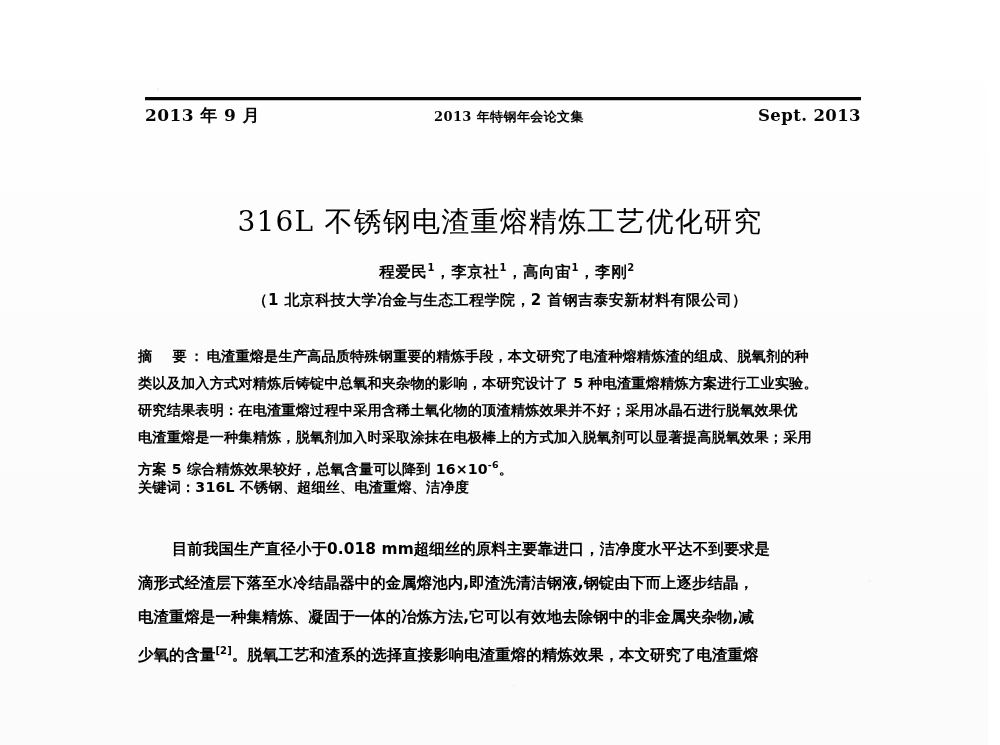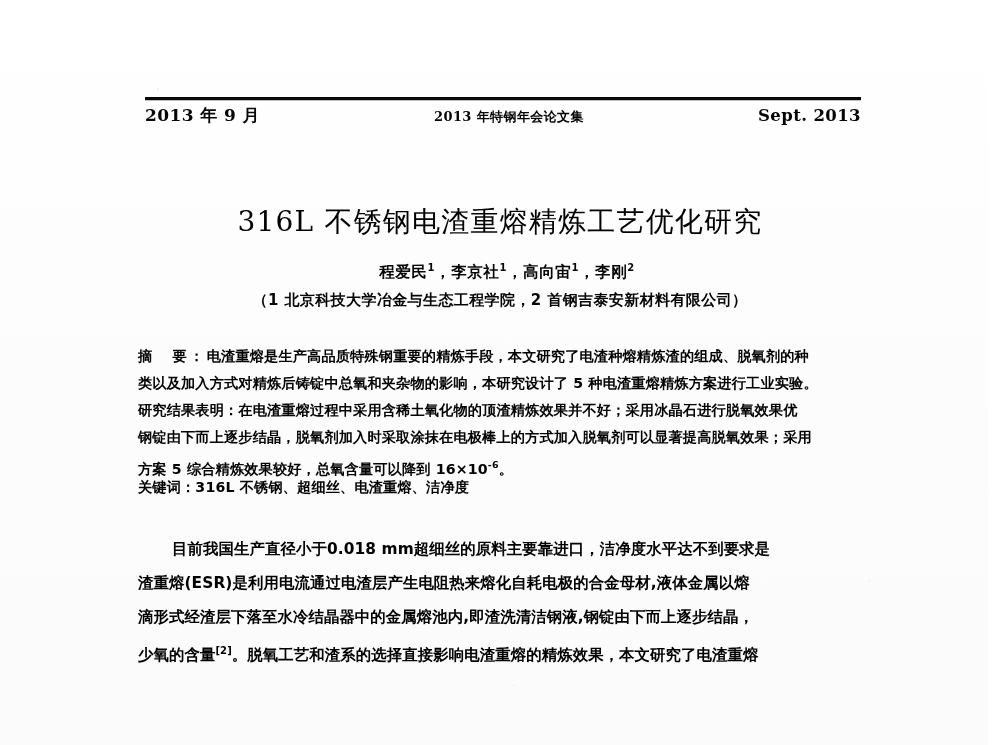--- a/index.html
+++ b/index.html
@@ -198,33 +198,33 @@
     </div>
 
     <div id="affiliation">（1 北京科技大学冶金与生态工程学院，2 首钢吉泰安新材料有限公司）</div>
 
     <div id="abstract-block">
       <div class="abs-line">
         <span class="abs-label">摘　要：</span><span>电渣重熔是生产高品质特殊钢重要的精炼手段，本文研究了电渣种熔精炼渣的组成、脱氧剂的种</span>
       </div>
       <div class="abs-line">类以及加入方式对精炼后铸锭中总氧和夹杂物的影响，本研究设计了 5 种电渣重熔精炼方案进行工业实验。</div>
       <div class="abs-line">研究结果表明：在电渣重熔过程中采用含稀土氧化物的顶渣精炼效果并不好；采用冰晶石进行脱氧效果优</div>
-      <div class="abs-line">钢锭由下而上逐步结晶，脱氧剂加入时采取涂抹在电极棒上的方式加入脱氧剂可以显著提高脱氧效果；采用</div>
+      <div class="abs-line">电渣重熔是一种集精炼，脱氧剂加入时采取涂抹在电极棒上的方式加入脱氧剂可以显著提高脱氧效果；采用</div>
       <div class="abs-line">
         <span>方案 5 综合精炼效果较好，总氧含量可以降到 16×10</span><span class="sup-small">-6</span><span>。</span>
       </div>
     </div>
 
     <div id="keywords-line">
       <span>关键词：</span><span>316L 不锈钢、超细丝、电渣重熔、洁净度</span>
     </div>
 
     <div id="body-block">
       <div class="body-line indent">目前我国生产直径小于0.018 mm超细丝的原料主要靠进口，洁净度水平达不到要求是</div>
-      <div class="body-line">渣重熔(ESR)是利用电流通过电渣层产生电阻热来熔化自耗电极的合金母材,液体金属以熔</div>
       <div class="body-line">滴形式经渣层下落至水冷结晶器中的金属熔池内,即渣洗清洁钢液,钢锭由下而上逐步结晶，</div>
+      <div class="body-line">电渣重熔是一种集精炼、凝固于一体的冶炼方法,它可以有效地去除钢中的非金属夹杂物,减</div>
       <div class="body-line">
         <span>少氧的含量</span><sup>[2]</sup><span>。脱氧工艺和渣系的选择直接影响电渣重熔的精炼效果，本文研究了电渣重熔</span>
       </div>
     </div>
 
   </div>
 </div>
 
 </body></html>

